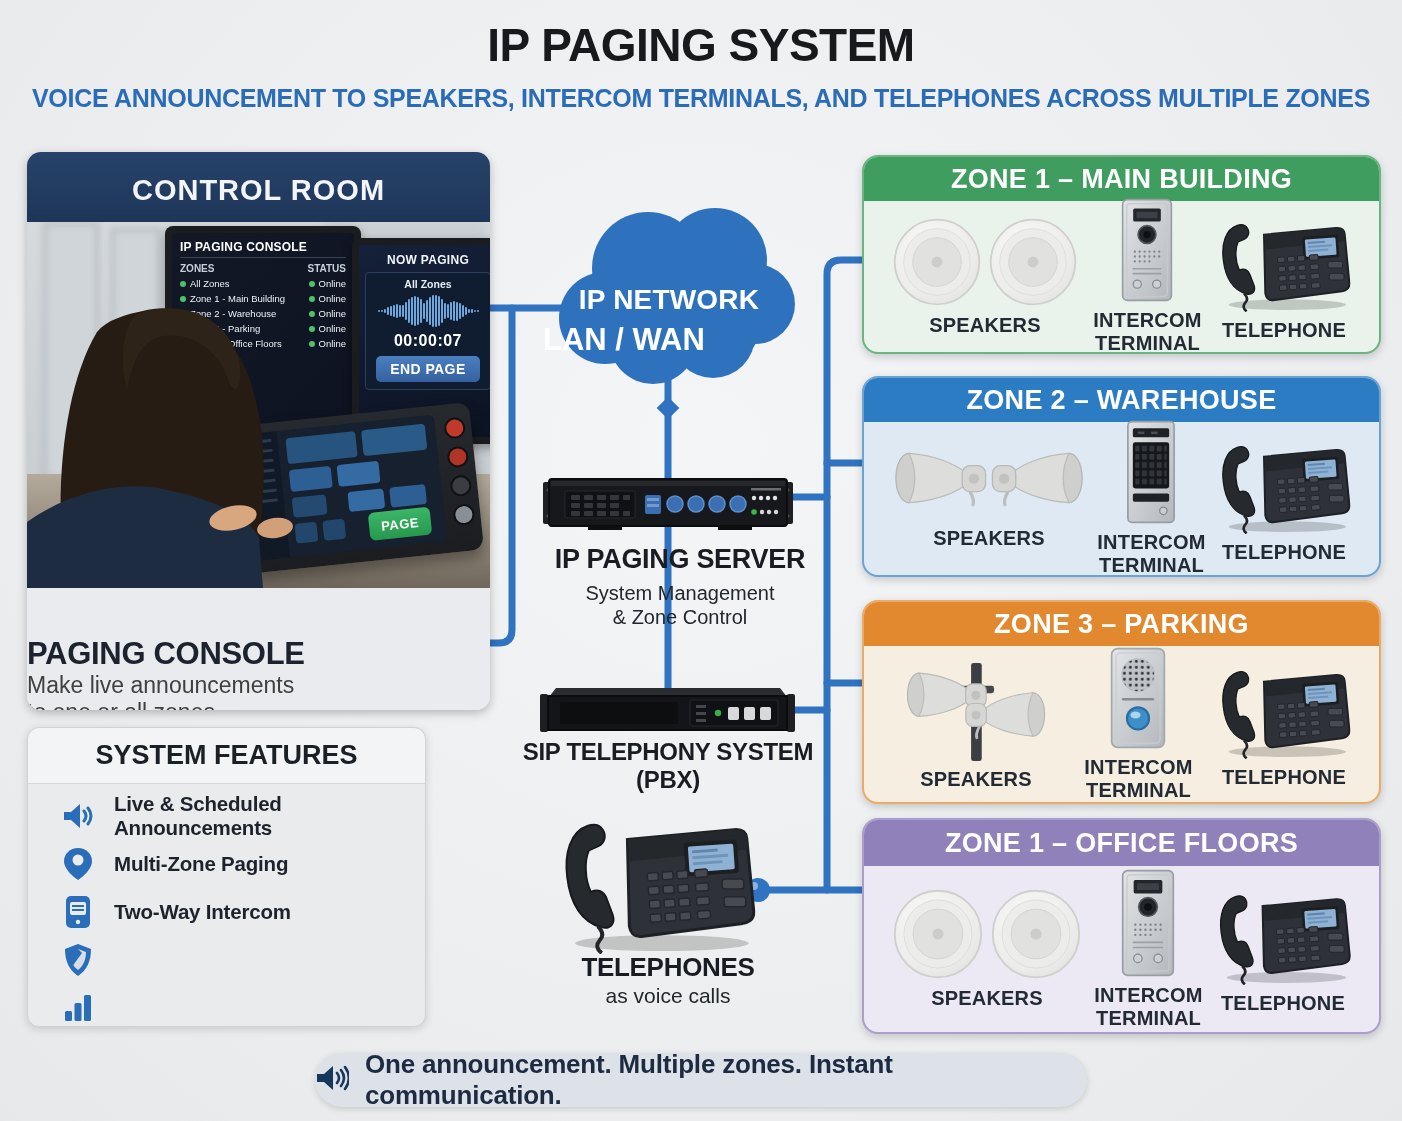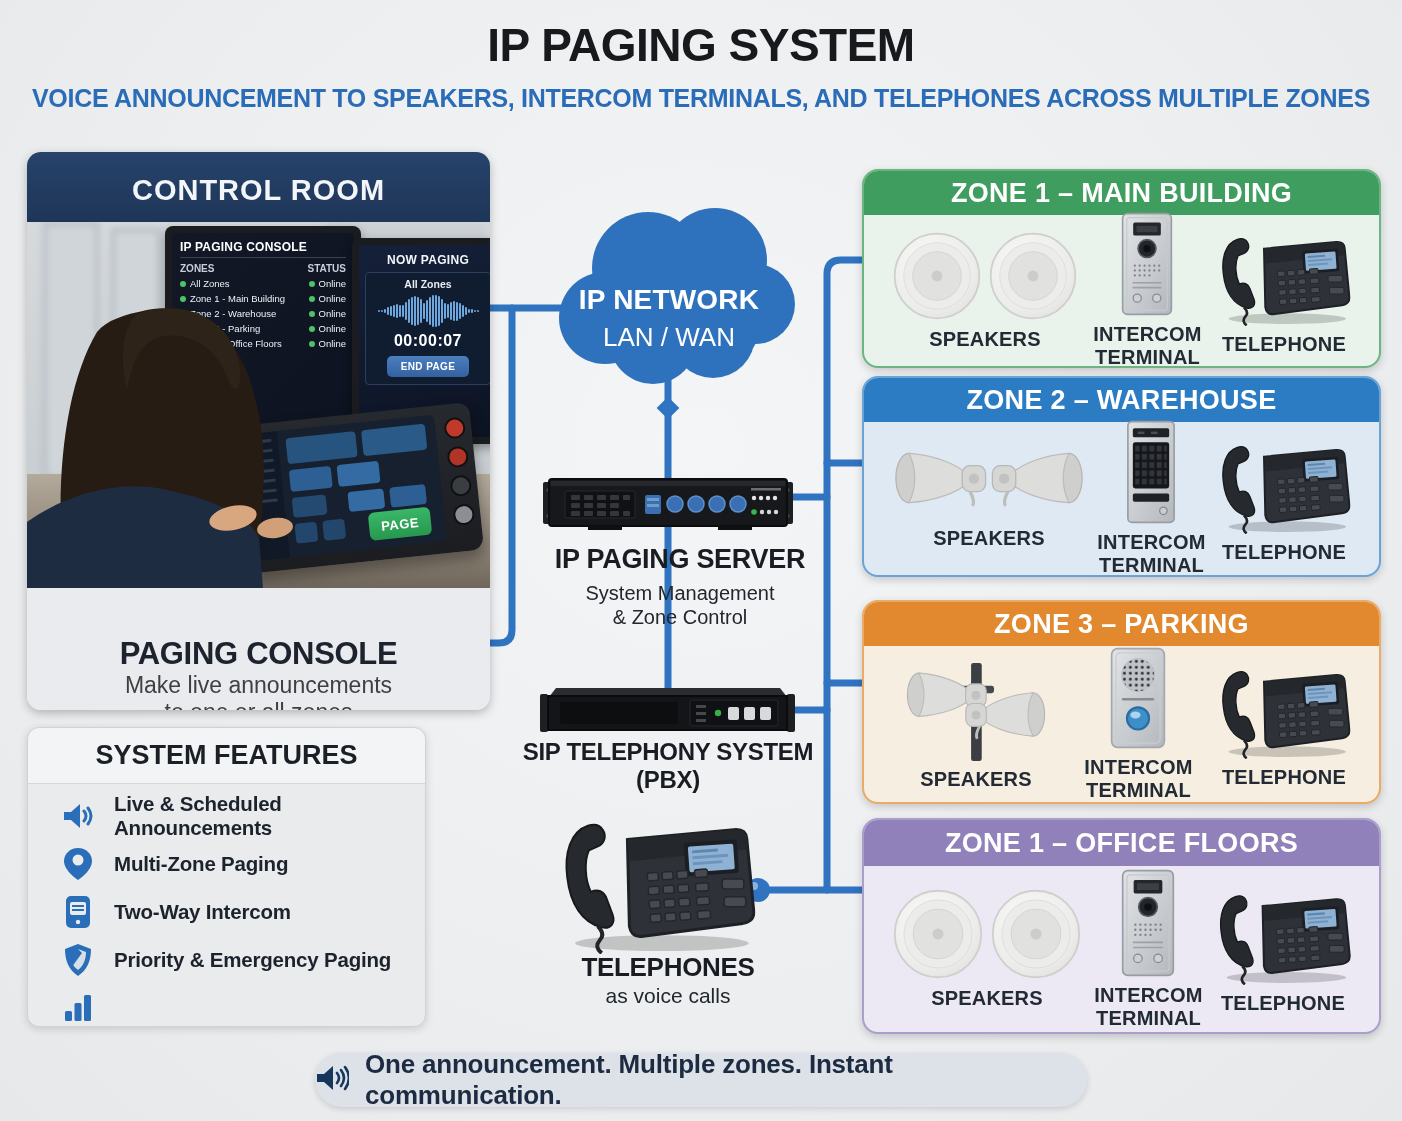--- a/index.html
+++ b/index.html
@@ -31,48 +31,48 @@
   .scr-zone,.scr-status{display:flex;align-items:center;gap:4px;font-size:9.5px;color:#eef2f7;}
   .dot{width:6px;height:6px;border-radius:50%;background:#4cc36a;flex:0 0 auto;}
   .scr-r{background:linear-gradient(160deg,#15203a,#0c1322);padding:6px;box-sizing:border-box;text-align:center;}
   .np-title{font-size:12px;font-weight:800;color:#f2f5fa;margin-top:2px;letter-spacing:.3px;}
   .np-panel{margin-top:5px;background:#101c30;border:1px solid #2c3e5e;border-radius:4px;padding:5px 4px 7px;}
   .np-zone{font-size:10.5px;color:#e8edf5;font-weight:700;}
   .waveform{display:flex;align-items:center;justify-content:center;gap:1px;height:38px;margin-top:2px;}
   .waveform div{width:2px;background:#6ea6de;border-radius:1px;}
   .np-timer{font-size:16px;font-weight:800;color:#fff;margin-top:2px;letter-spacing:.5px;}
   .np-btn{display:inline-block;margin-top:6px;background:linear-gradient(#4a7fc0,#35619f);border-radius:5px;color:#fff;
-    font-size:10px;font-weight:800;padding:5px 14px;letter-spacing:.4px;}
+    font-size:14px;font-weight:800;padding:5px 14px;letter-spacing:.4px;}
   .stand-neck{position:absolute;width:16px;height:36px;background:#232528;}
   .stand-base{position:absolute;height:9px;border-radius:5px;background:#27292c;}
   .consoleDev{position:absolute;left:212px;top:192px;width:238px;height:148px;transform:rotate(-6deg);
     background:linear-gradient(#26292e,#1b1d21);border-radius:12px;box-shadow:0 8px 14px rgba(0,0,0,.35);}
   .consoleScr{position:absolute;left:10px;top:9px;right:36px;bottom:12px;background:#16202e;border-radius:6px;overflow:hidden;}
   .cs-side{position:absolute;left:0;top:0;bottom:0;width:34px;background:#111927;}
   .cs-side i{display:block;height:3px;background:#2c3a4e;margin:7px 6px;border-radius:2px;}
   .tile{position:absolute;border-radius:4px;background:#2d5e94;}
   .page-btn{position:absolute;right:14px;bottom:8px;width:62px;height:28px;border-radius:6px;
     background:linear-gradient(#3ab667,#27984e);color:#fff;font-weight:800;font-size:13px;display:flex;align-items:center;justify-content:center;letter-spacing:.5px;}
   .hw-col{position:absolute;right:6px;top:14px;display:flex;flex-direction:column;gap:8px;}
   .hw-col span{width:17px;height:17px;border-radius:50%;border:2px solid #111;}
-  .cr-caption{position:absolute;left:0;right:0;bottom:0;height:88px;background:#e9ebee;text-align:center;}
+  .cr-caption{position:absolute;left:0;right:0;bottom:0;height:88px;background:#e9ebee;}
   .cap-title{font-size:31px;font-weight:800;color:#1d232e;margin-top:14px;letter-spacing:-.3px;}
   .cap-line{font-size:23px;color:#404040;line-height:1.18;}
   
   .feat-card{left:27px;top:727px;width:397px;height:298px;background:#e9ebed;border:1px solid #cfd3d9;border-radius:12px;
     box-shadow:0 2px 8px rgba(0,0,0,.15);z-index:2;overflow:hidden;}
   .feat-head{height:55px;background:#f3f4f6;border-bottom:1px solid #d4d8dd;display:flex;align-items:center;justify-content:center;
     font-size:27px;font-weight:800;color:#1b2026;border-radius:12px 12px 0 0;}
   .feat-row{display:flex;align-items:center;gap:18px;padding:0 0 0 32px;height:48px;}
   .feat-icon{width:36px;height:36px;flex:0 0 auto;display:flex;align-items:center;justify-content:center;}
   .feat-label{font-size:20.5px;font-weight:700;color:#1d232c;letter-spacing:-.2px;}
   
   .cloud-wrap{left:543px;top:200px;width:252px;height:198px;z-index:2;}
   .cloud-t1{position:absolute;left:0;right:0;top:84px;text-align:center;color:#fff;font-size:28px;font-weight:800;letter-spacing:.2px;}
-  .cloud-t2{position:absolute;left:0;right:0;top:122px;text-align:center;color:#fff;font-size:26px;font-weight:400;}
+  .cloud-t2{position:absolute;left:0;right:0;top:122px;color:#fff;font-size:31px;font-weight:700;}
   .mid-label{z-index:2;text-align:center;color:#191d23;}
   .mid-title{font-size:27px;font-weight:800;letter-spacing:-.3px;}
   .mid-sub{font-size:20px;font-weight:500;color:#22272e;line-height:1.2;}
   .dev{z-index:2;}
   
   .zone-card{position:absolute;left:862px;width:515px;border-radius:16px;border:2px solid;overflow:hidden;z-index:2;
     box-shadow:0 3px 9px rgba(0,0,0,.18);}
   .zone-head{height:44px;display:flex;align-items:center;justify-content:center;color:#fff;
     font-size:27px;font-weight:800;letter-spacing:.3px;}
   .zone-body{position:absolute;top:44px;left:0;right:0;bottom:0;display:flex;align-items:center;justify-content:space-between;padding:16px 28px;}
@@ -521,21 +521,20 @@
         </span>
         <span class="feat-label">Two-Way Intercom</span>
       </div>
       <div class="feat-row">
         <span class="feat-icon">
           <svg width="30" height="34" viewBox="0 0 30 34">
               <path d="M15,1 L28,6 C28,18 24,27 15,33 C6,27 2,18 2,6 Z" fill="#2a6db8"></path>
               <path d="M15,6 L23,9 C23,17 20,23 15,27 C13,25.5 11.5,24 10.3,22 L19,10 Z" fill="#e9ebed" opacity="0.9"></path>
             </svg>
         </span>
-        <span class="feat-label">Priority &amp; Emergency Paging</span>
       </div>
       <div class="feat-row">
         <span class="feat-icon">
           <svg width="30" height="30" viewBox="0 0 30 30">
               <rect x="2" y="18" width="7" height="10" rx="1.5" fill="#2a6db8"></rect>
               <rect x="11.5" y="10" width="7" height="18" rx="1.5" fill="#2a6db8"></rect>
               <rect x="21" y="2" width="7" height="26" rx="1.5" fill="#2a6db8"></rect>
             </svg>
         </span>
       </div>
@@ -576,21 +575,21 @@
   </div>
 
   <svg class="abs dev" style="left:558px;top:806px;" width="198" height="148" viewBox="0 0 200 150">
       <use href="#sym-phone"></use>
     </svg>
   <div class="abs mid-label" style="left:508px;top:952px;width:320px;">
     <div class="mid-title" style="font-size:26px;">TELEPHONES</div>
     <div class="mid-sub" style="font-size:21px;">as voice calls</div>
   </div>
 
-  <div class="zone-card" style="top: 169px; height: 195px; background-color: rgb(233, 243, 236); border-color: rgb(108, 181, 131);">
+  <div class="zone-card" style="top: 155px; height: 195px; background-color: rgb(233, 243, 236); border-color: rgb(108, 181, 131);">
     <div class="zone-head" style="background-color: rgb(63, 157, 95);">ZONE 1 – MAIN BUILDING</div>
     <div class="zone-body">
       <div class="dev-col">
         <span class="spk-pair">
           <svg width="90" height="90">
               <use href="#sym-ceiling"></use>
             </svg>
           <svg width="90" height="90">
               <use href="#sym-ceiling"></use>
             </svg>

